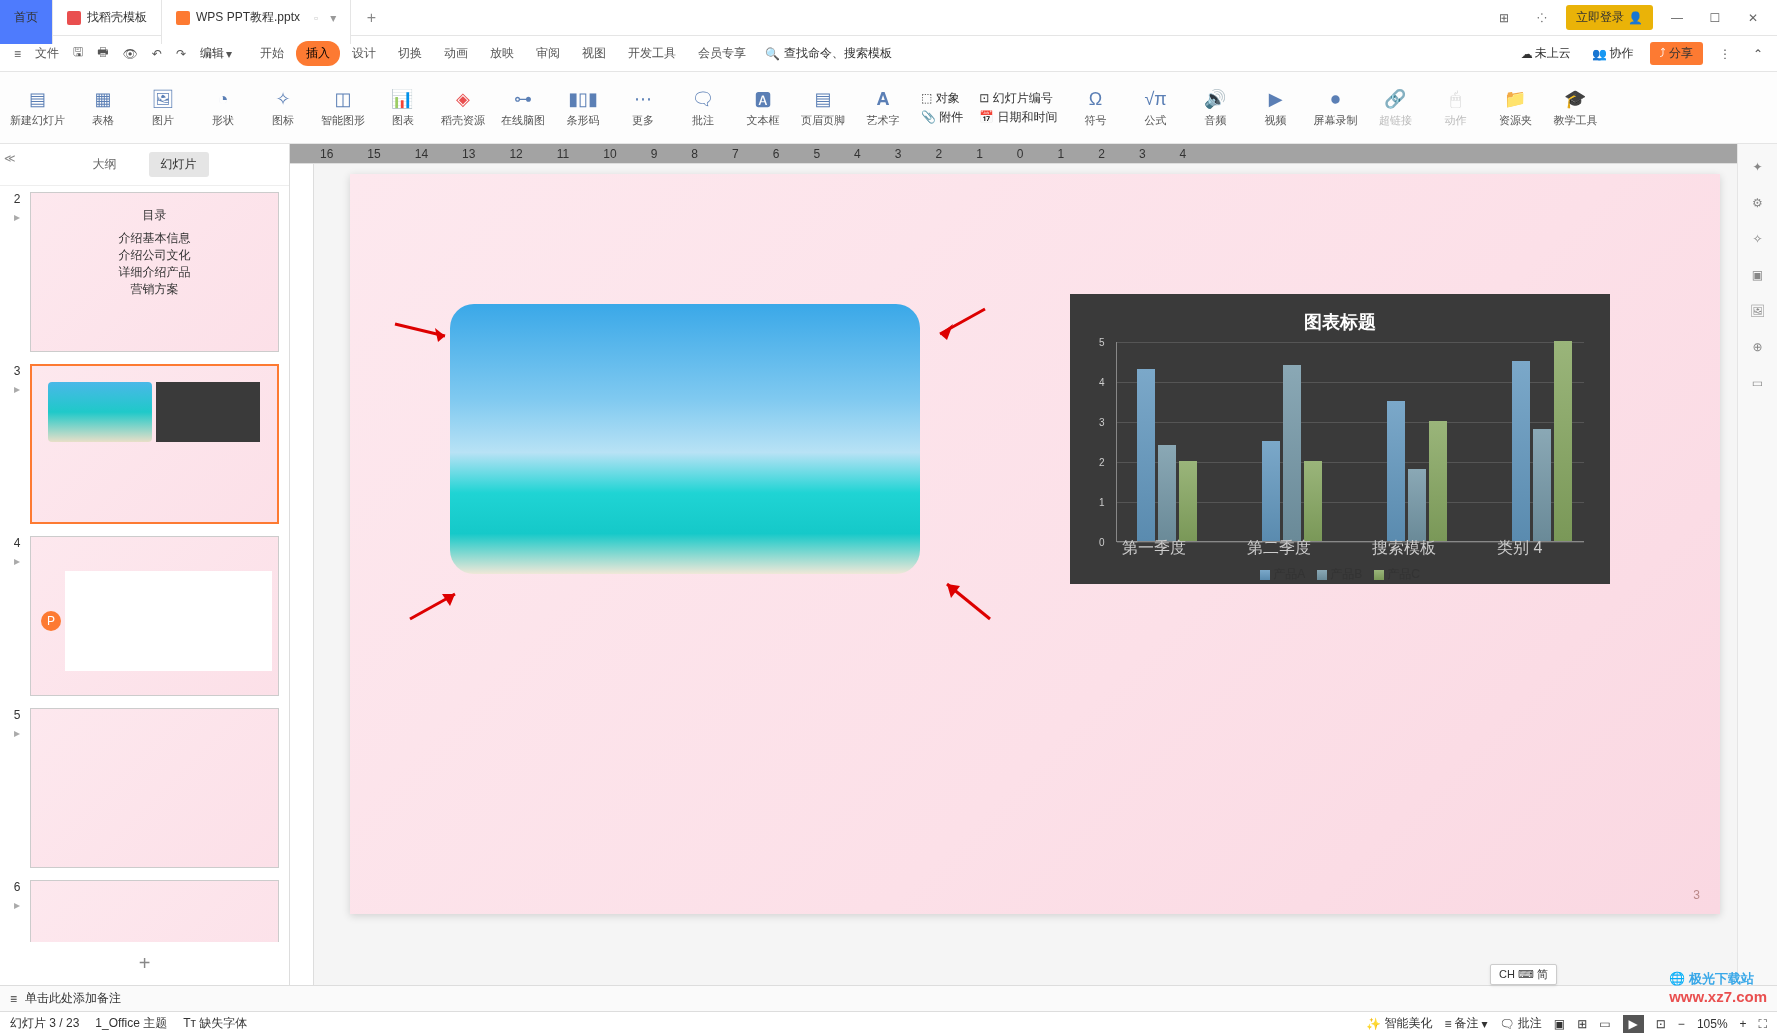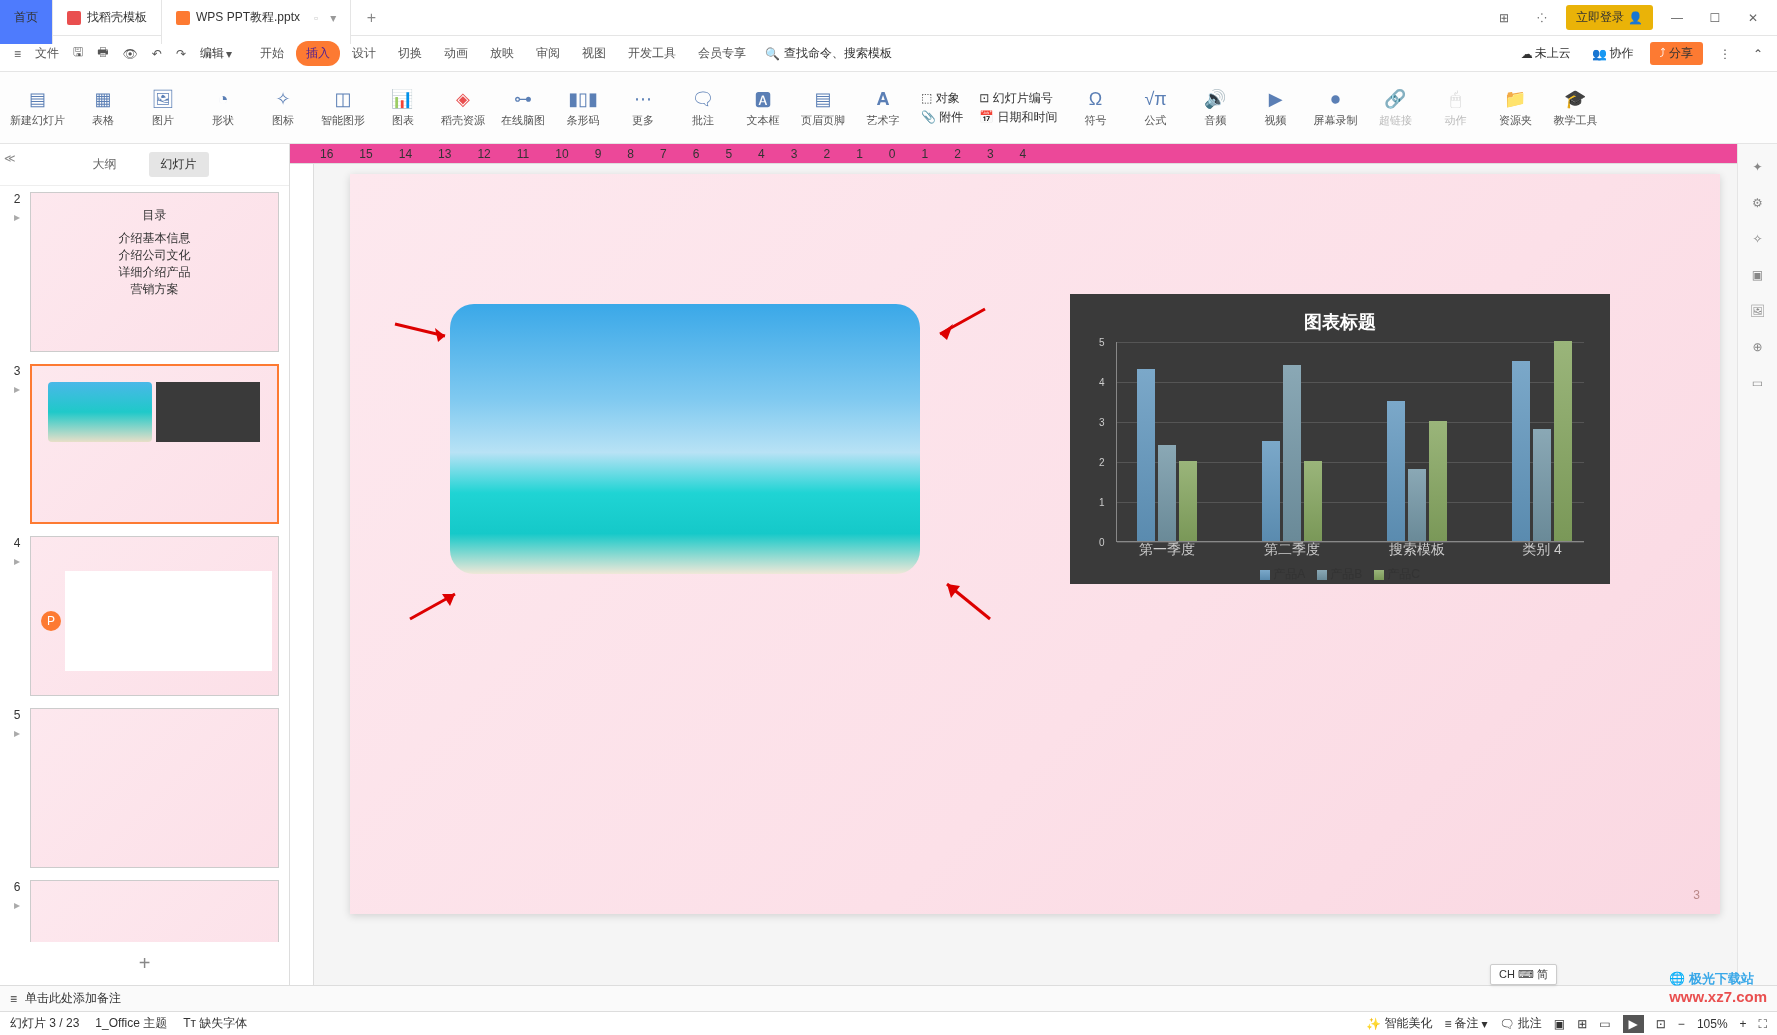--- a/index.html
+++ b/index.html
@@ -12,21 +12,21 @@
 .tab-close{color:#999;margin-left:6px}
 .tab-add{width:40px;text-align:center;color:#888;font-size:16px}
 .win-ctrls{margin-left:auto;display:flex;align-items:center;gap:10px;padding-right:10px}
 .win-btn{width:28px;height:28px;display:flex;align-items:center;justify-content:center;color:#666}
 .login-btn{background:#eab308;color:#fff;padding:4px 10px;border-radius:3px;display:flex;align-items:center;gap:4px}
 .menubar{height:36px;display:flex;align-items:center;padding:0 8px;gap:4px;border-bottom:1px solid #e5e5e5}
 .menu-left{display:flex;align-items:center;gap:2px}
 .mbtn{padding:4px 6px;color:#555;cursor:pointer;display:flex;align-items:center;gap:2px}
 .tabs-row{display:flex;align-items:center;gap:2px;margin-left:8px}
 .mtab{padding:4px 10px;color:#555;cursor:pointer}
-.mtab.active{background:#fd7a32;color:#4c1d95;border-radius:12px}
+.mtab.active{background:#fd7a32;color:#000000;border-radius:12px}
 .menu-right{margin-left:auto;display:flex;align-items:center;gap:10px}
 .search-box{display:flex;align-items:center;gap:4px;color:#aaa;border:1px solid transparent;padding:2px 6px}
 .share-btn{background:#fd7a32;color:#fff;padding:3px 10px;border-radius:3px}
 .ribbon{height:72px;display:flex;align-items:center;padding:0 10px;gap:16px;border-bottom:1px solid #e5e5e5;background:#fdfdfd}
 .rbtn{display:flex;flex-direction:column;align-items:center;gap:2px;cursor:pointer;min-width:44px}
 .rbtn .ric{width:24px;height:24px;display:flex;align-items:center;justify-content:center;color:#5b7fb5;font-size:18px}
 .rbtn .rlbl{font-size:11px;color:#555}
 .rbtn.disabled .rlbl{color:#bbb}
 .rbtn.disabled .ric{color:#ccc}
 .main{display:flex;height:calc(100% - 36px - 36px - 72px - 26px - 24px)}
@@ -35,36 +35,36 @@
 .lp-tab{padding:4px 12px;color:#666;cursor:pointer}
 .lp-tab.active{background:#e5e5e5;border-radius:3px;color:#333}
 .lp-collapse{position:absolute;left:4px;font-size:11px;color:#888}
 .slides-list{flex:1;overflow-y:auto;padding:6px 10px}
 .slide-item{display:flex;gap:6px;margin-bottom:12px}
 .slide-num{width:14px;font-size:11px;color:#666;display:flex;flex-direction:column;align-items:center;gap:4px}
 .slide-thumb{flex:1;height:160px;background:linear-gradient(135deg,#fde8ee,#fce0e8);border:1px solid #ccc;position:relative;overflow:hidden}
 .slide-thumb.sel{border:2px solid #fd7a32}
 .add-slide{text-align:center;padding:10px;color:#888;font-size:20px;cursor:pointer}
 .canvas-area{flex:1;background:#f5f5f5;position:relative;overflow:hidden}
-.ruler-h{height:20px;background:#ec4899;border-bottom:1px solid #ddd;font-size:9px;color:#888;padding-left:30px;display:flex;align-items:center;gap:26px}
+.ruler-h{height:20px;background:#a3a3a3;border-bottom:1px solid #ddd;font-size:9px;color:#888;padding-left:30px;display:flex;align-items:center;gap:34px}
 .ruler-v{position:absolute;left:0;top:20px;width:24px;bottom:0;background:#fff;border-right:1px solid #ddd}
 .slide-canvas{position:absolute;left:60px;top:30px;width:1370px;height:740px;background:linear-gradient(135deg,#fde8ee 0%,#fce0e8 60%,#fad8e2 100%);box-shadow:0 2px 8px rgba(0,0,0,.15)}
 .beach-img{position:absolute;left:100px;top:130px;width:470px;height:270px;border-radius:24px;overflow:hidden}
 .beach-sky{position:absolute;inset:0;background:linear-gradient(#3aa8e8 0%,#7fc9f0 35%,#b8e2f5 55%,#1fd4d4 70%,#15c9c9 85%,#f0e8d8 100%)}
 .chart-box{position:absolute;left:720px;top:120px;width:540px;height:290px;background:#3a3a3a;padding:16px}
 .chart-title{text-align:center;color:#fff;font-size:18px;font-weight:bold;margin-bottom:8px}
 .chart-plot{position:relative;height:200px;margin-left:30px;margin-right:10px;border-left:1px solid #888;border-bottom:1px solid #888}
 .ytick{position:absolute;left:-18px;color:#ccc;font-size:10px;transform:translateY(-50%)}
 .gridline{position:absolute;left:0;right:0;border-top:1px solid #555}
 .bar-group{position:absolute;bottom:0;display:flex;gap:3px;align-items:flex-end}
 .bar{width:18px}
 .barA{background:linear-gradient(#7ba8c9,#5a8baf)}
 .barB{background:linear-gradient(#8aa8b5,#6a8a98)}
 .barC{background:linear-gradient(#9ab57a,#7a9858)}
-.xlbl{position:absolute;bottom:-18px;color:#ccc;font-size:14px;width:90px;text-align:center}
+.xlbl{position:absolute;bottom:-18px;color:#ccc;font-size:16px;width:90px;}
 .legend{display:flex;justify-content:center;gap:12px;margin-top:24px}
 .leg-item{display:flex;align-items:center;gap:3px;color:#ccc;font-size:10px}
 .leg-sw{width:10px;height:10px}
 .slide-pgnum{position:absolute;right:20px;bottom:12px;color:#b88;font-size:12px}
 .rightbar{width:40px;background:#f8f8f8;border-left:1px solid #e5e5e5;display:flex;flex-direction:column;align-items:center;gap:14px;padding-top:12px}
 .rb-ico{width:22px;height:22px;color:#888;cursor:pointer;display:flex;align-items:center;justify-content:center}
 .notes-bar{height:26px;border-top:1px solid #ddd;display:flex;align-items:center;padding:0 10px;background:#fafafa;color:#888;gap:8px}
 .ime-badge{position:absolute;right:220px;bottom:50px;background:#fff;border:1px solid #ccc;border-radius:2px;padding:2px 8px;font-size:11px;box-shadow:0 1px 3px rgba(0,0,0,.1)}
 .statusbar{height:24px;border-top:1px solid #ddd;display:flex;align-items:center;padding:0 10px;background:#fff;font-size:11px;color:#666}
 .status-right{margin-left:auto;display:flex;align-items:center;gap:12px}

